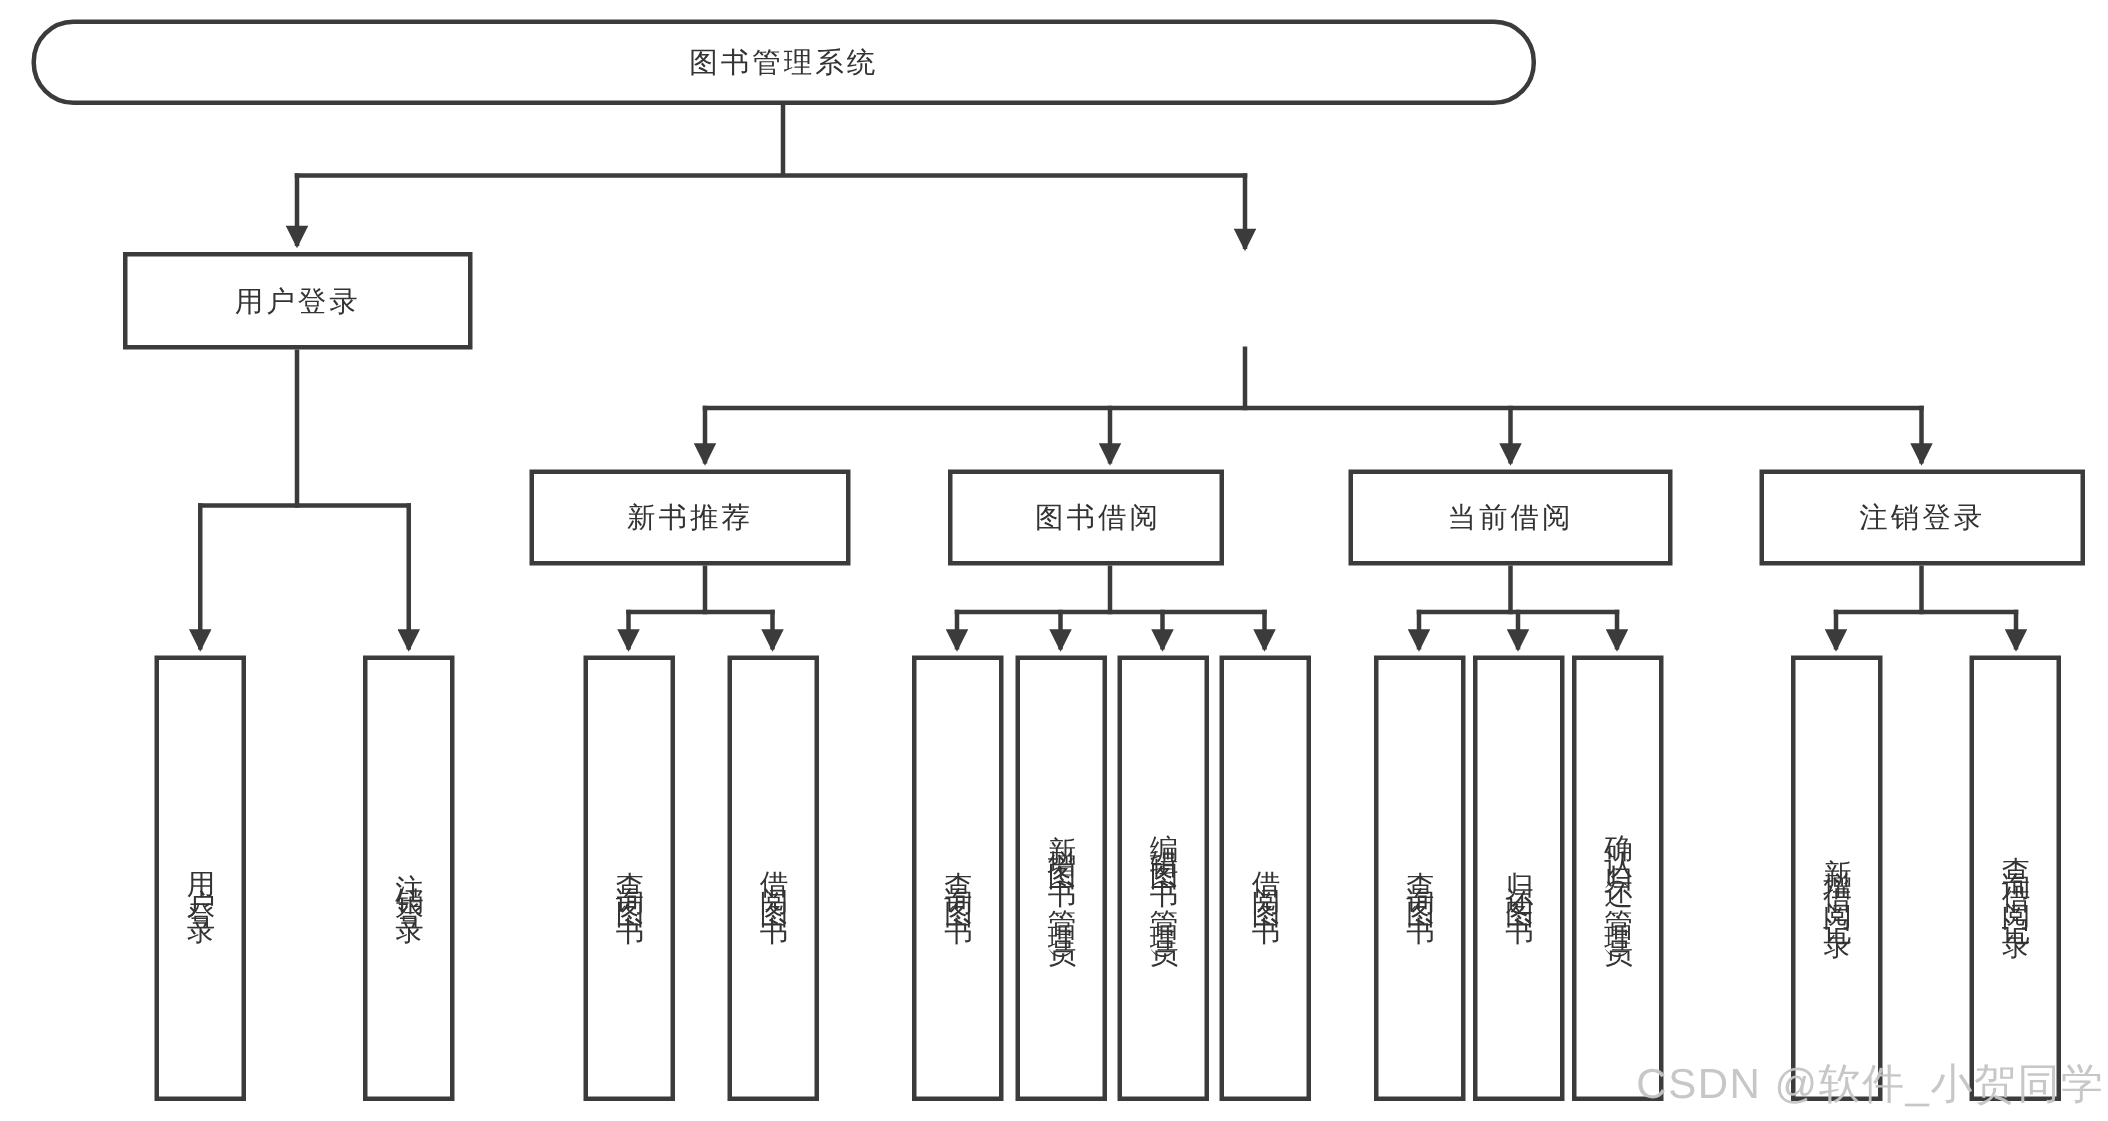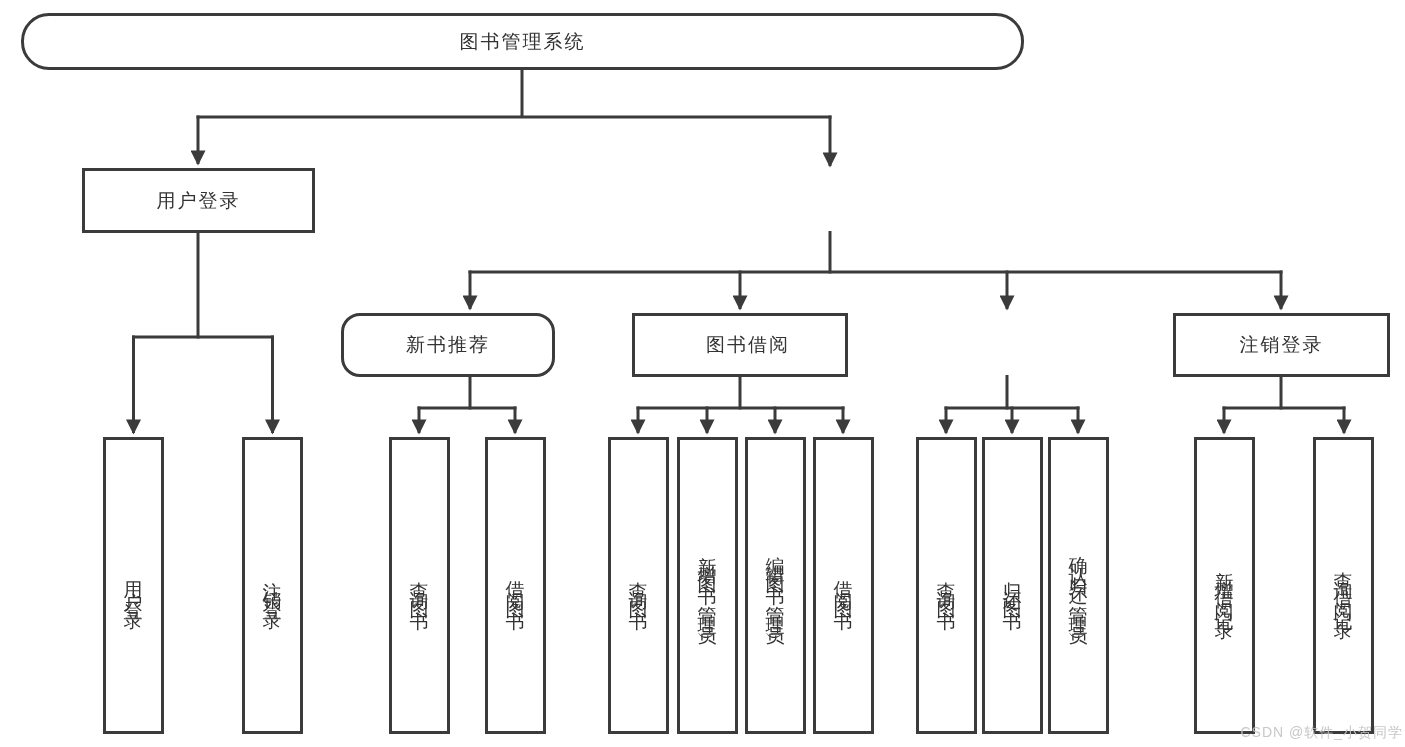--- a/index.html
+++ b/index.html
@@ -54,21 +54,21 @@
     letter-spacing:10px;
     line-height:1;
     color:var(--text);
     z-index:2;
     text-align:center;
   }
   .watermark{
     position:absolute;
     right:2px;
     bottom:5px;
-    font-size:14px;
+    font-size:28px;
     letter-spacing:1px;
     color:rgba(196,196,196,0.95);
     z-index:3;
     white-space:nowrap;
   }
 </style>
 </head>
 <body>
 
 <div class="canvas">
@@ -120,22 +120,23 @@
       <line x1="1222.5" y1="408" x2="1345.5" y2="408"></line>
       <line x1="1224" y1="406.5" x2="1224" y2="433" marker-end="url(#arrow)"></line>
       <line x1="1344" y1="406.5" x2="1344" y2="433" marker-end="url(#arrow)"></line>
     </g>
   </svg>
 
   <div class="node" style="left:21px;top:13px;width:1003px;height:57px;border-radius:28px;">图书管理系统</div>
 
   <div class="node" style="left:82px;top:168px;width:233px;height:65px;">用户登录</div>
 
-  <div class="node" style="left:341px;top:313px;width:214px;height:64px;border-radius:19px;">新书推荐</div>
-  <div class="node" style="left:632px;top:313px;width:216px;height:64px;padding-left:16px;">图书借阅</div>
+  <div class="node" style="left:353px;top:313px;width:214px;height:64px;">新书推荐</div>
+  <div class="node" style="left:632px;top:313px;width:184px;height:64px;padding-left:16px;">图书借阅</div>
+  <div class="node" style="left:899px;top:313px;width:216px;height:64px;">当前借阅</div>
   <div class="node" style="left:1173px;top:313px;width:217px;height:64px;">注销登录</div>
 
   <div class="leaf" style="left:103px;">用户登录</div>
   <div class="leaf" style="left:242px;">注销登录</div>
 
   <div class="leaf" style="left:389px;">查询图书</div>
   <div class="leaf" style="left:485px;">借阅图书</div>
 
   <div class="leaf" style="left:608px;">查询图书</div>
   <div class="leaf" style="left:677px;">新增图书（管理员）</div>

